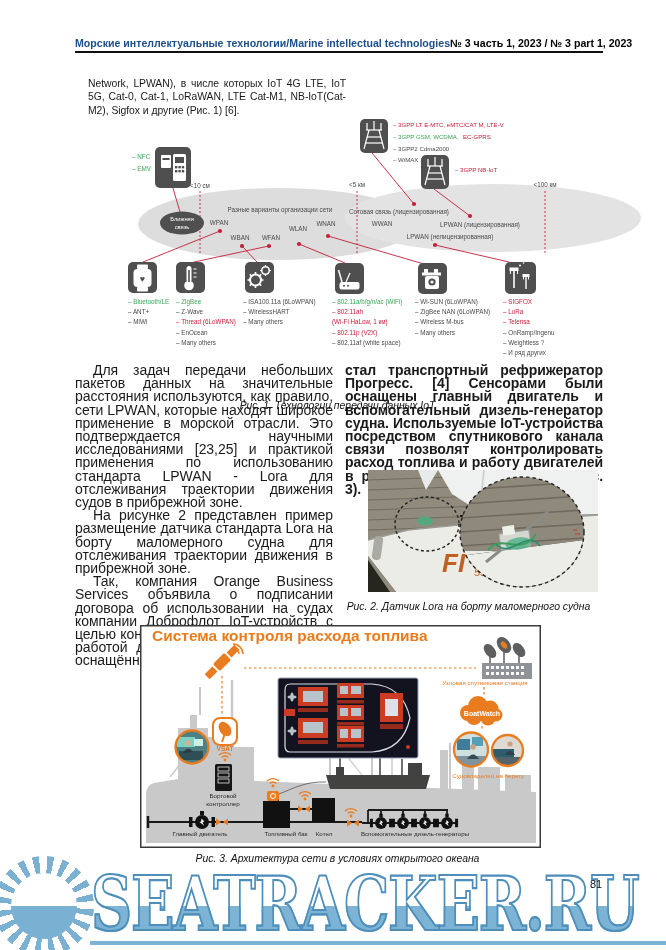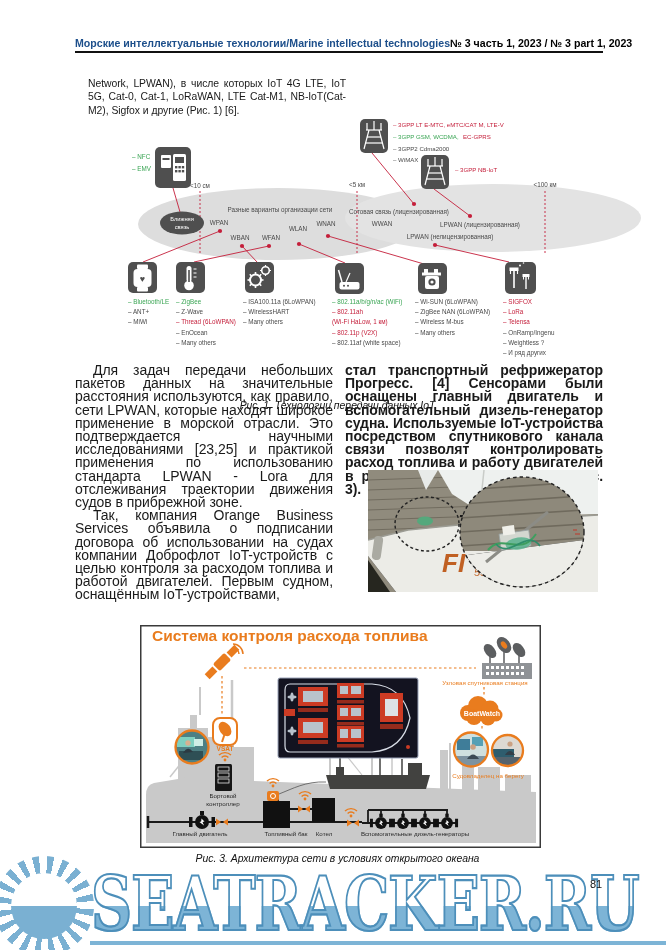--- a/index.html
+++ b/index.html
@@ -243,20 +243,21 @@
     <text x="430" y="212.4" class="t63 rd">– Telensa</text>
     <text x="430" y="222.6" class="t63 dk">– OnRamp/Ingenu</text>
     <text x="430" y="232.8" class="t63 dk">– Weightless ?</text>
     <text x="430" y="243" class="t63 dk">– И ряд других</text>
   </svg>
 
   <div class="cap" style="left:75px;top:360px;width:525px;margin-top:40px;">Рис. 1. Технологии передачи данных IoT</div>
 
   <div class="col" style="left:75px;">
     <p>Для задач передачи небольших пакетов данных на значительные расстояния используются, как правило, сети LPWAN, которые находят широкое применение в морской отрасли. Это подтверждается научными исследованиями [23,25] и практикой применения по использованию стандарта LPWAN - Lora для отслеживания траектории движения судов в прибрежной зоне.</p>
+    <p>На рисунке 2 представлен пример размещение датчика стандарта Lora на борту маломерного судна для отслеживания траектории движения в прибрежной зоне.</p>
     <p>Так, компания Orange Business Services объявила о подписании договора об использовании на судах компании Доброфлот IoT-устройств с целью контроля за расходом топлива и работой двигателей. Первым судном, оснащённым IoT-устройствами,</p>
   </div>
   <div class="col" style="left:345px;">
     <p class="noind">стал транспортный рефрижератор Прогресс. [4] Сенсорами были оснащены главный двигатель и вспомогательный дизель-генератор судна. Используемые IoT-устройства посредством спутникового канала связи позволят контролировать расход топлива и работу двигателей в режиме реального времени (рис. 3).</p>
   </div>
 
   <svg style="position:absolute;left:368px;top:470px;" width="230" height="122" viewBox="0 0 230 122">
     <rect x="0" y="0" width="230" height="122" fill="#908b7d"></rect>
     <g stroke="#716c5f" stroke-width="1">
       <path d="M0,10 L230,2"></path>
@@ -300,20 +301,21 @@
         <rect x="136" y="55" width="12" height="9" fill="#f0f0ea"></rect>
         <ellipse cx="150" cy="74" rx="13" ry="6" fill="#57b28d" opacity="0.85"></ellipse>
       </g>
       <path d="M120,80 C135,62 152,88 168,64" stroke="#3f9e5f" stroke-width="2" fill="none"></path>
       <path d="M128,74 C142,90 158,58 172,76" stroke="#2e8e6a" stroke-width="1.6" fill="none"></path>
       <path d="M205,60 h4 M207,64 h5" stroke="#c0392b" stroke-width="1.2"></path>
     </g>
     <ellipse cx="154" cy="62" rx="62" ry="55" fill="none" stroke="#222222" stroke-width="1.4" stroke-dasharray="3.5,3"></ellipse>
   </svg>
 
+  <div class="cap" style="left:336px;top:601px;width:265px;">Рис. 2. Датчик Lora на борту маломерного судна</div>
 
   <svg style="position:absolute;left:140px;top:625px;" width="401" height="223" viewBox="0 0 401 223">
     <defs>
       <g id="wf">
         <circle cx="0" cy="0" r="1.4" fill="#e97c1e"></circle>
         <path d="M -3.4 -2.6 A 4.8 4.8 0 0 1 3.4 -2.6" stroke="#e97c1e" stroke-width="1.4" fill="none"></path>
         <path d="M -6 -4.9 A 8.6 8.6 0 0 1 6 -4.9" stroke="#e97c1e" stroke-width="1.4" fill="none"></path>
       </g>
       <g id="bt">
         <polygon points="-6,-3.5 -1,0 -6,3.5" fill="#e97c1e"></polygon>

